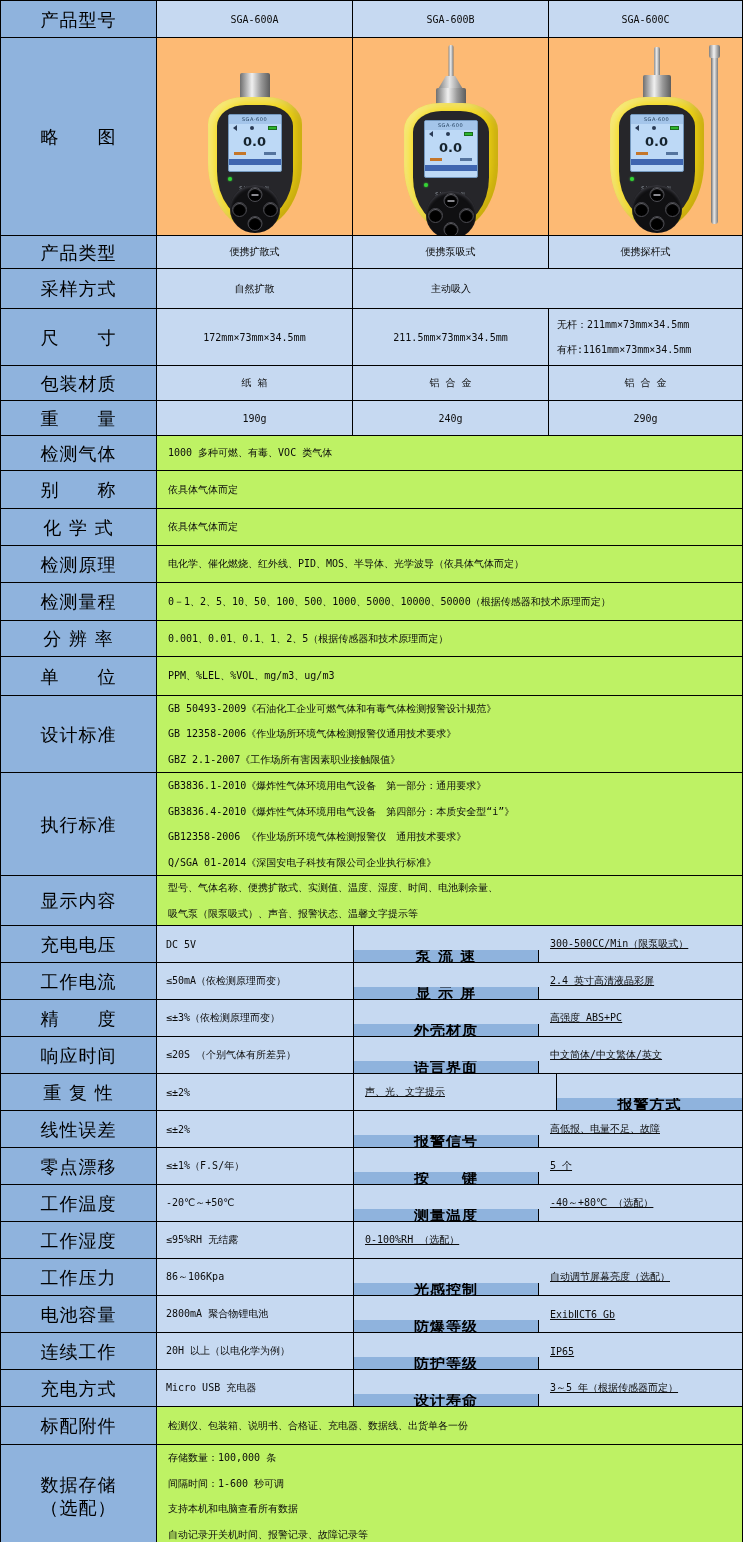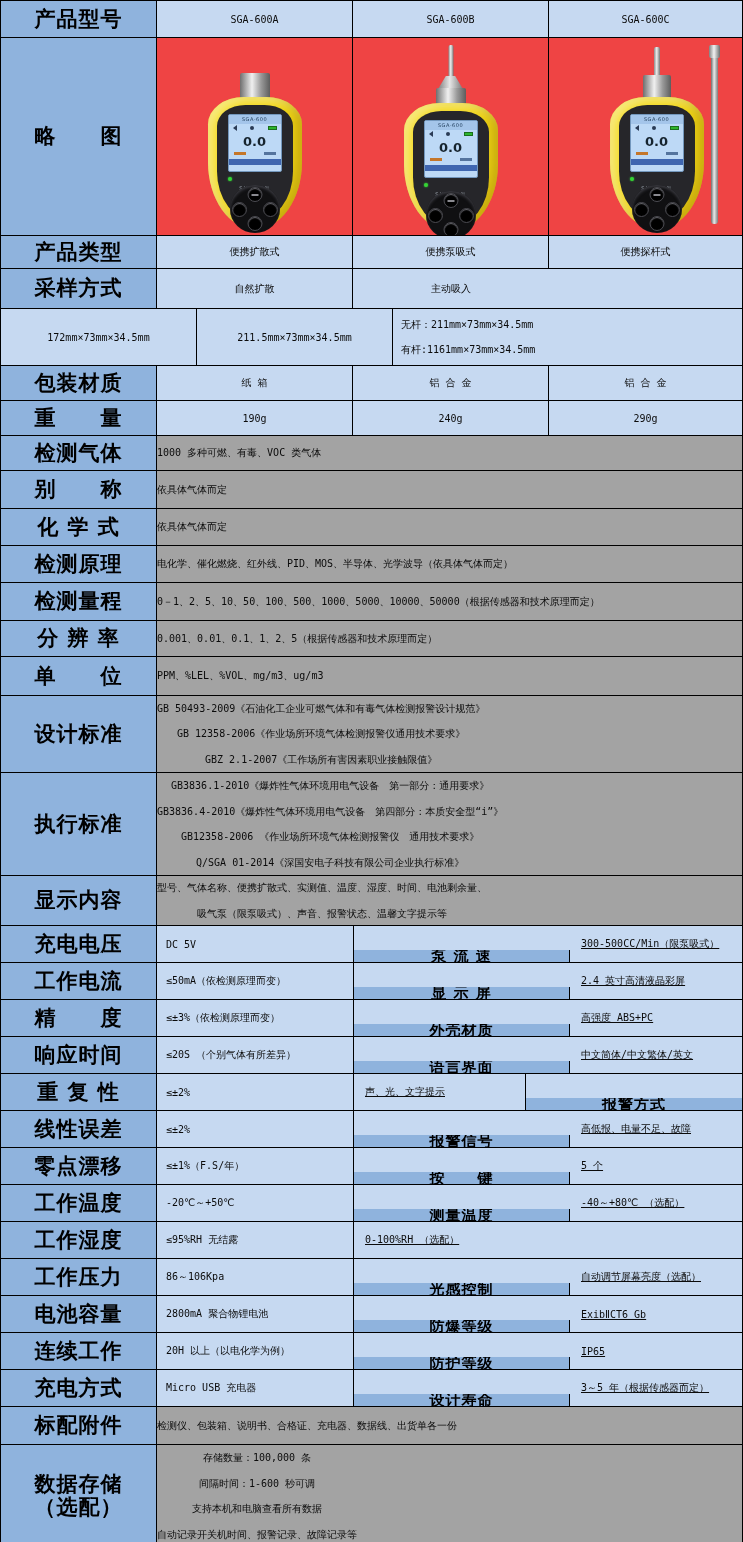--- a/index.html
+++ b/index.html
@@ -13,43 +13,43 @@
   .row { display: flex; border-bottom: 1px solid #000; }
   .row:last-child { border-bottom: none; }
   .cell {
     border-right: 1px solid #000;
     display: flex; align-items: center; justify-content: center;
     overflow: hidden;
   }
   .cell:last-child { border-right: none; }
 
   
-  .lab  { width: 156px; background: #8fb3dd; font-weight: bold; font-size: 21px;
+  .lab  { width: 156px; background: #8fb3dd; font-weight: normal; font-size: 18px;
           text-align: center; white-space: pre-line; line-height: 23px; letter-spacing: 1px; }
   .v3   { width: 196px; background: #c6d9f1; }
   .grow { flex: 1; }
-  .vfull{ flex: 1; background: #a3a3a3; justify-content: flex-start; }
+  .vfull{ flex: 1; background: #bef264; justify-content: flex-start; padding-left: 11px; }
   .v2   { width: 197px; background: #c6d9f1; justify-content: flex-start; padding-left: 9px; }
-  .lab2 { width: 216px; background: #8fb3dd; font-weight: bold; font-size: 15px;
+  .lab2 { width: 185px; background: #8fb3dd; font-weight: bold; font-size: 15px;
           text-align: center; letter-spacing: 1px; margin-top: 24px; }
   .v2e  { flex: 1; background: #c6d9f1; justify-content: flex-start; padding-left: 11px; text-decoration: underline; }
 
   .val  { font-family: "DejaVu Sans Mono", "DejaVu Sans", sans-serif;
           font-size: 10px; color: #0b0b0b; }
-  .multiline { white-space: pre-line; line-height: 25.5px; text-align: center; }
+  .multiline { white-space: pre-line; line-height: 25.5px; text-align: left; }
   .sizecell  { white-space: pre-line; line-height: 25px; justify-content: flex-start;
                padding-left: 8px; text-align: left; }
 
   
   .h33{height:33px}.h35{height:35px}.h36{height:36px}.h37{height:37px}.h38{height:38px}
   .h39{height:39px}.h40{height:40px}.h50{height:50px}.h57{height:57px}.h77{height:77px}
   .h102{height:102px}.h103{height:103px}.h198{height:198px}
 
   
-  .imgcell { background: #ef4444; position: relative; }
+  .imgcell { background: #fdba74; position: relative; }
   .device { position: relative; width: 120px; height: 188px; margin-top: 5px; }
   .dC { margin-left: 22px; }
 
   .d-rod { position: absolute; left: 50%; transform: translateX(-50%);
            width: 5px; background: linear-gradient(90deg,#8e8e8e,#ececec 45%,#767676);
            border-radius: 2px 2px 0 0; }
   .dB .d-rod { top: 0; height: 33px; }
   .dC .d-rod { top: 2px; height: 30px; width: 6px; }
   .d-cone { position: absolute; top: 31px; left: 50%; transform: translateX(-50%);
             width: 26px; height: 14px;
@@ -241,20 +241,21 @@
     <div class="cell v3 val">便携扩散式</div>
     <div class="cell v3 val">便携泵吸式</div>
     <div class="cell v3 grow val">便携探杆式</div>
   </div>
   <div class="row h40">
     <div class="cell lab">采样方式</div>
     <div class="cell v3 val">自然扩散</div>
     <div class="cell v3 val">主动吸入</div>
   </div>
   <div class="row h57">
+    <div class="cell lab">尺　　寸</div>
     <div class="cell v3 val">172mm×73mm×34.5mm</div>
     <div class="cell v3 val">211.5mm×73mm×34.5mm</div>
     <div class="cell v3 grow val sizecell">无杆：211mm×73mm×34.5mm
 有杆:1161mm×73mm×34.5mm</div>
   </div>
   <div class="row h35">
     <div class="cell lab">包装材质</div>
     <div class="cell v3 val">纸 箱</div>
     <div class="cell v3 val">铝 合 金</div>
     <div class="cell v3 grow val">铝 合 金</div>

